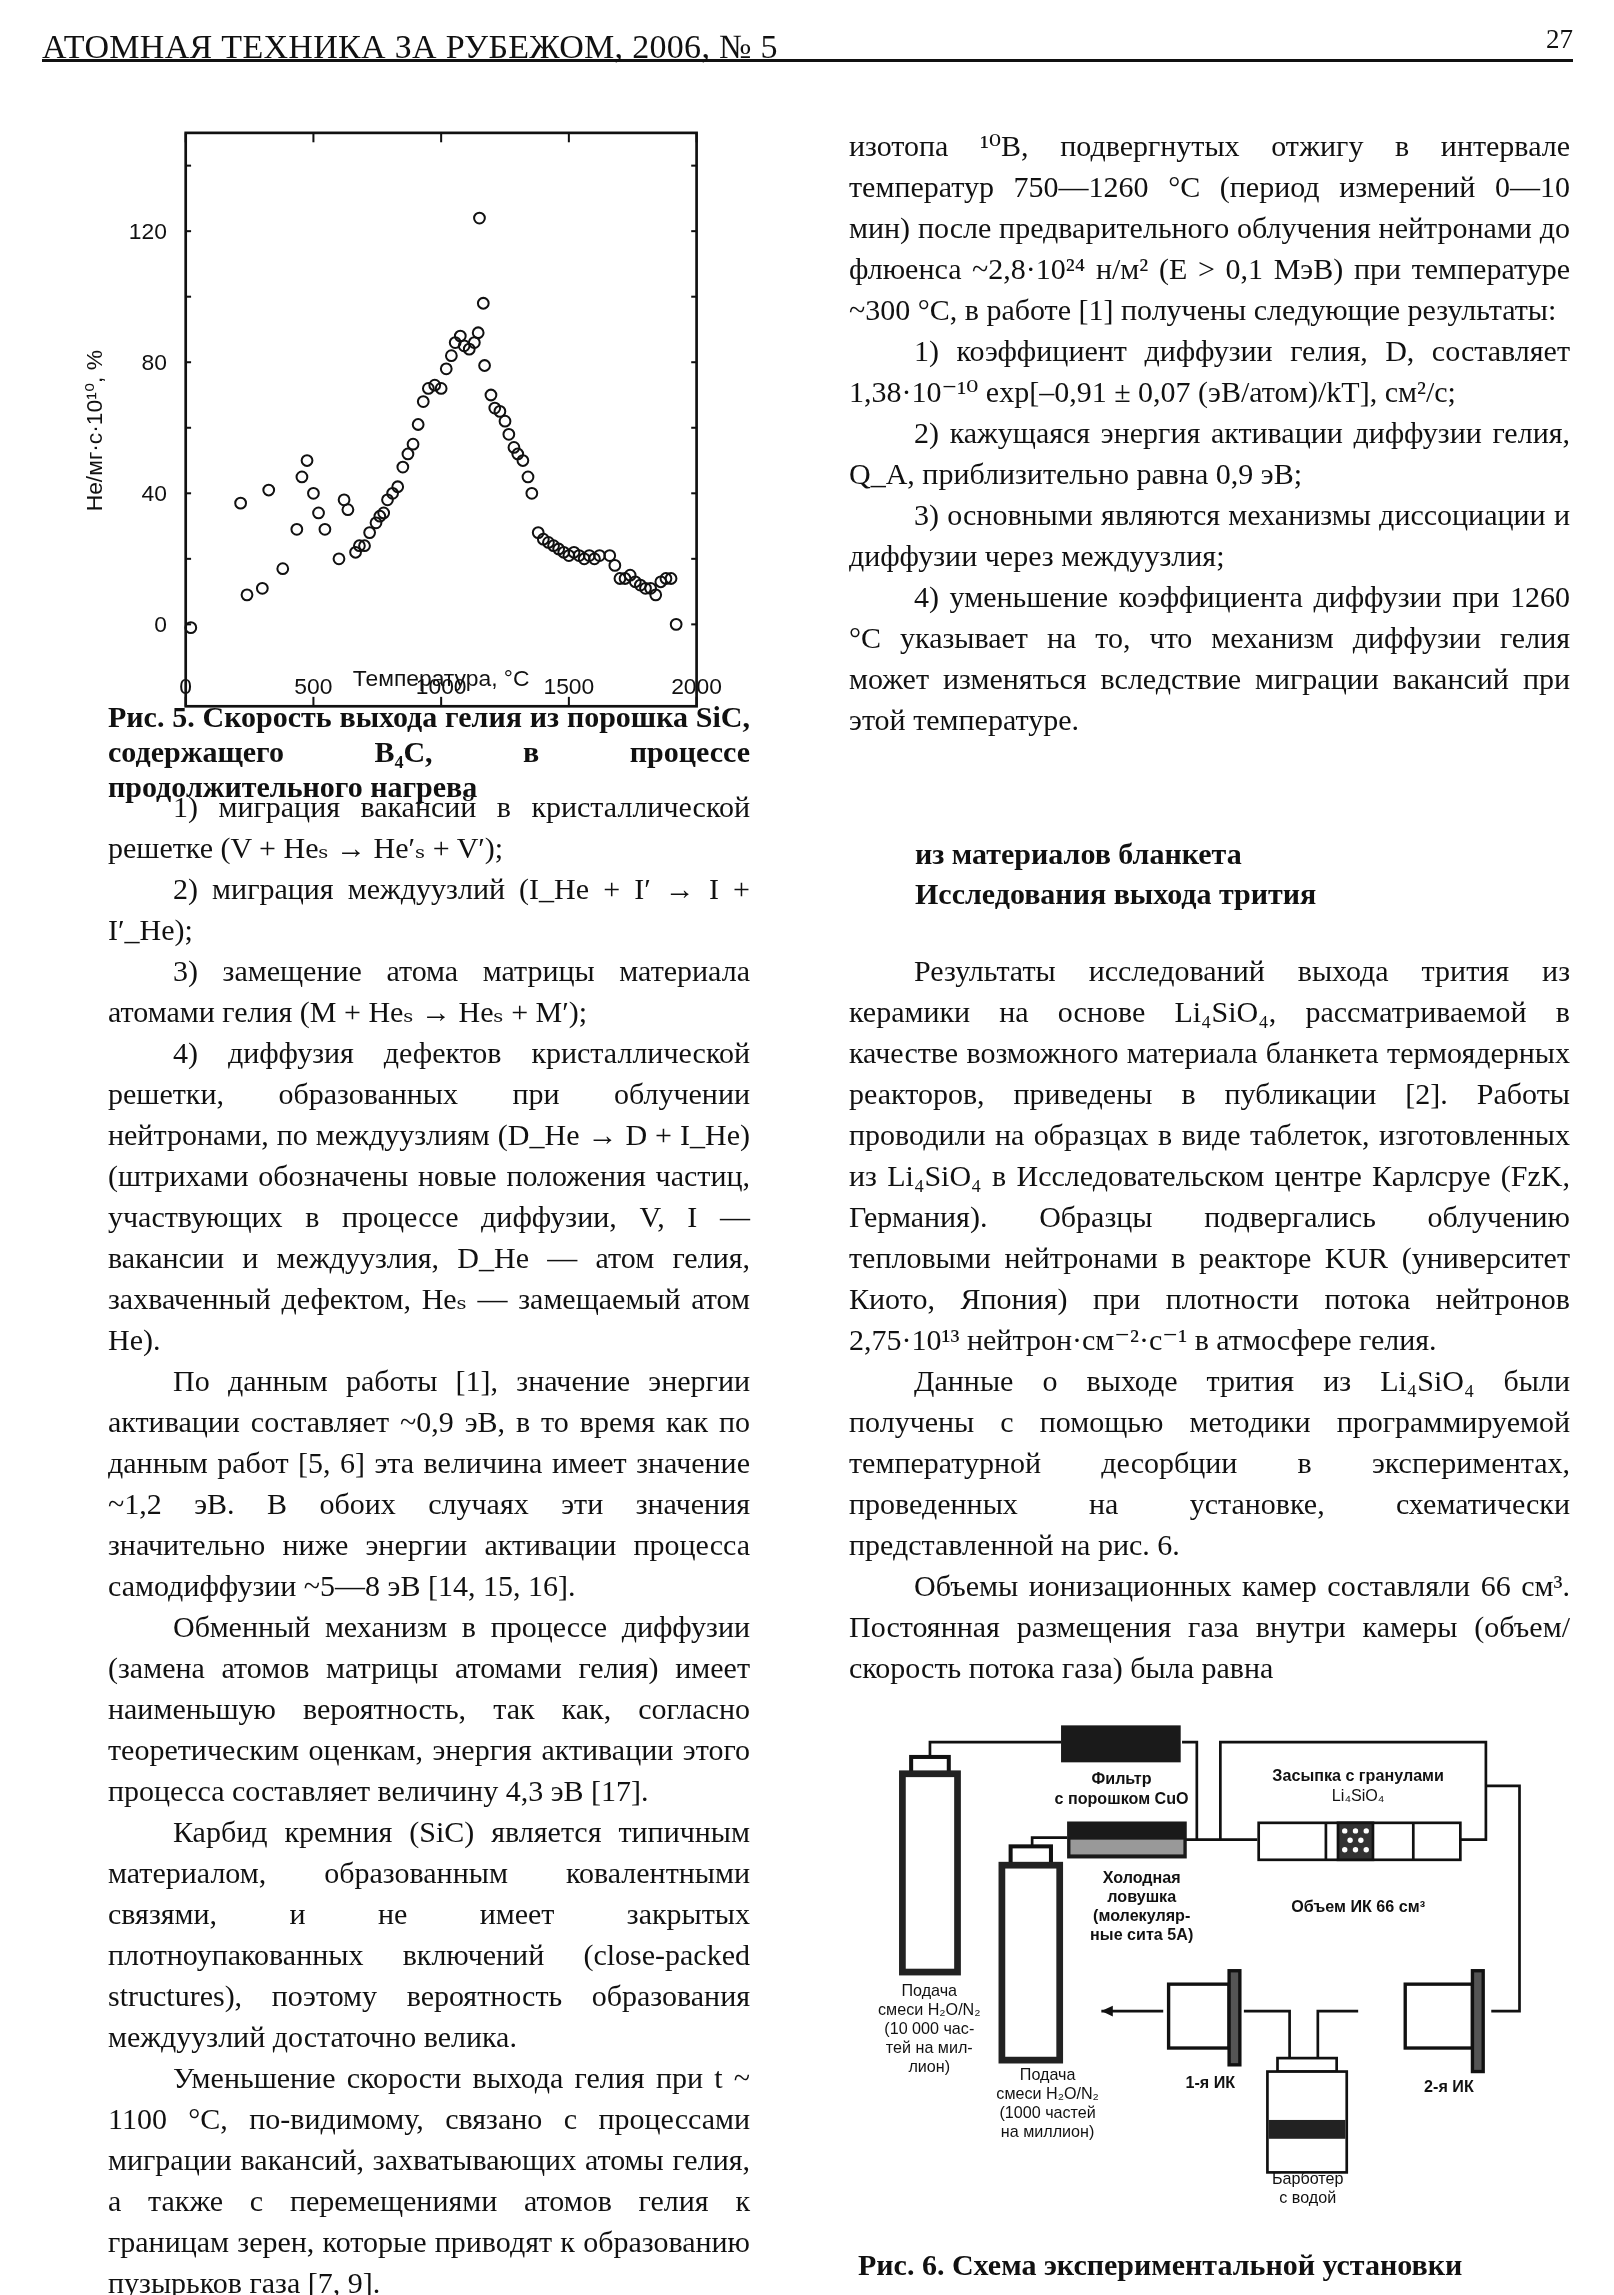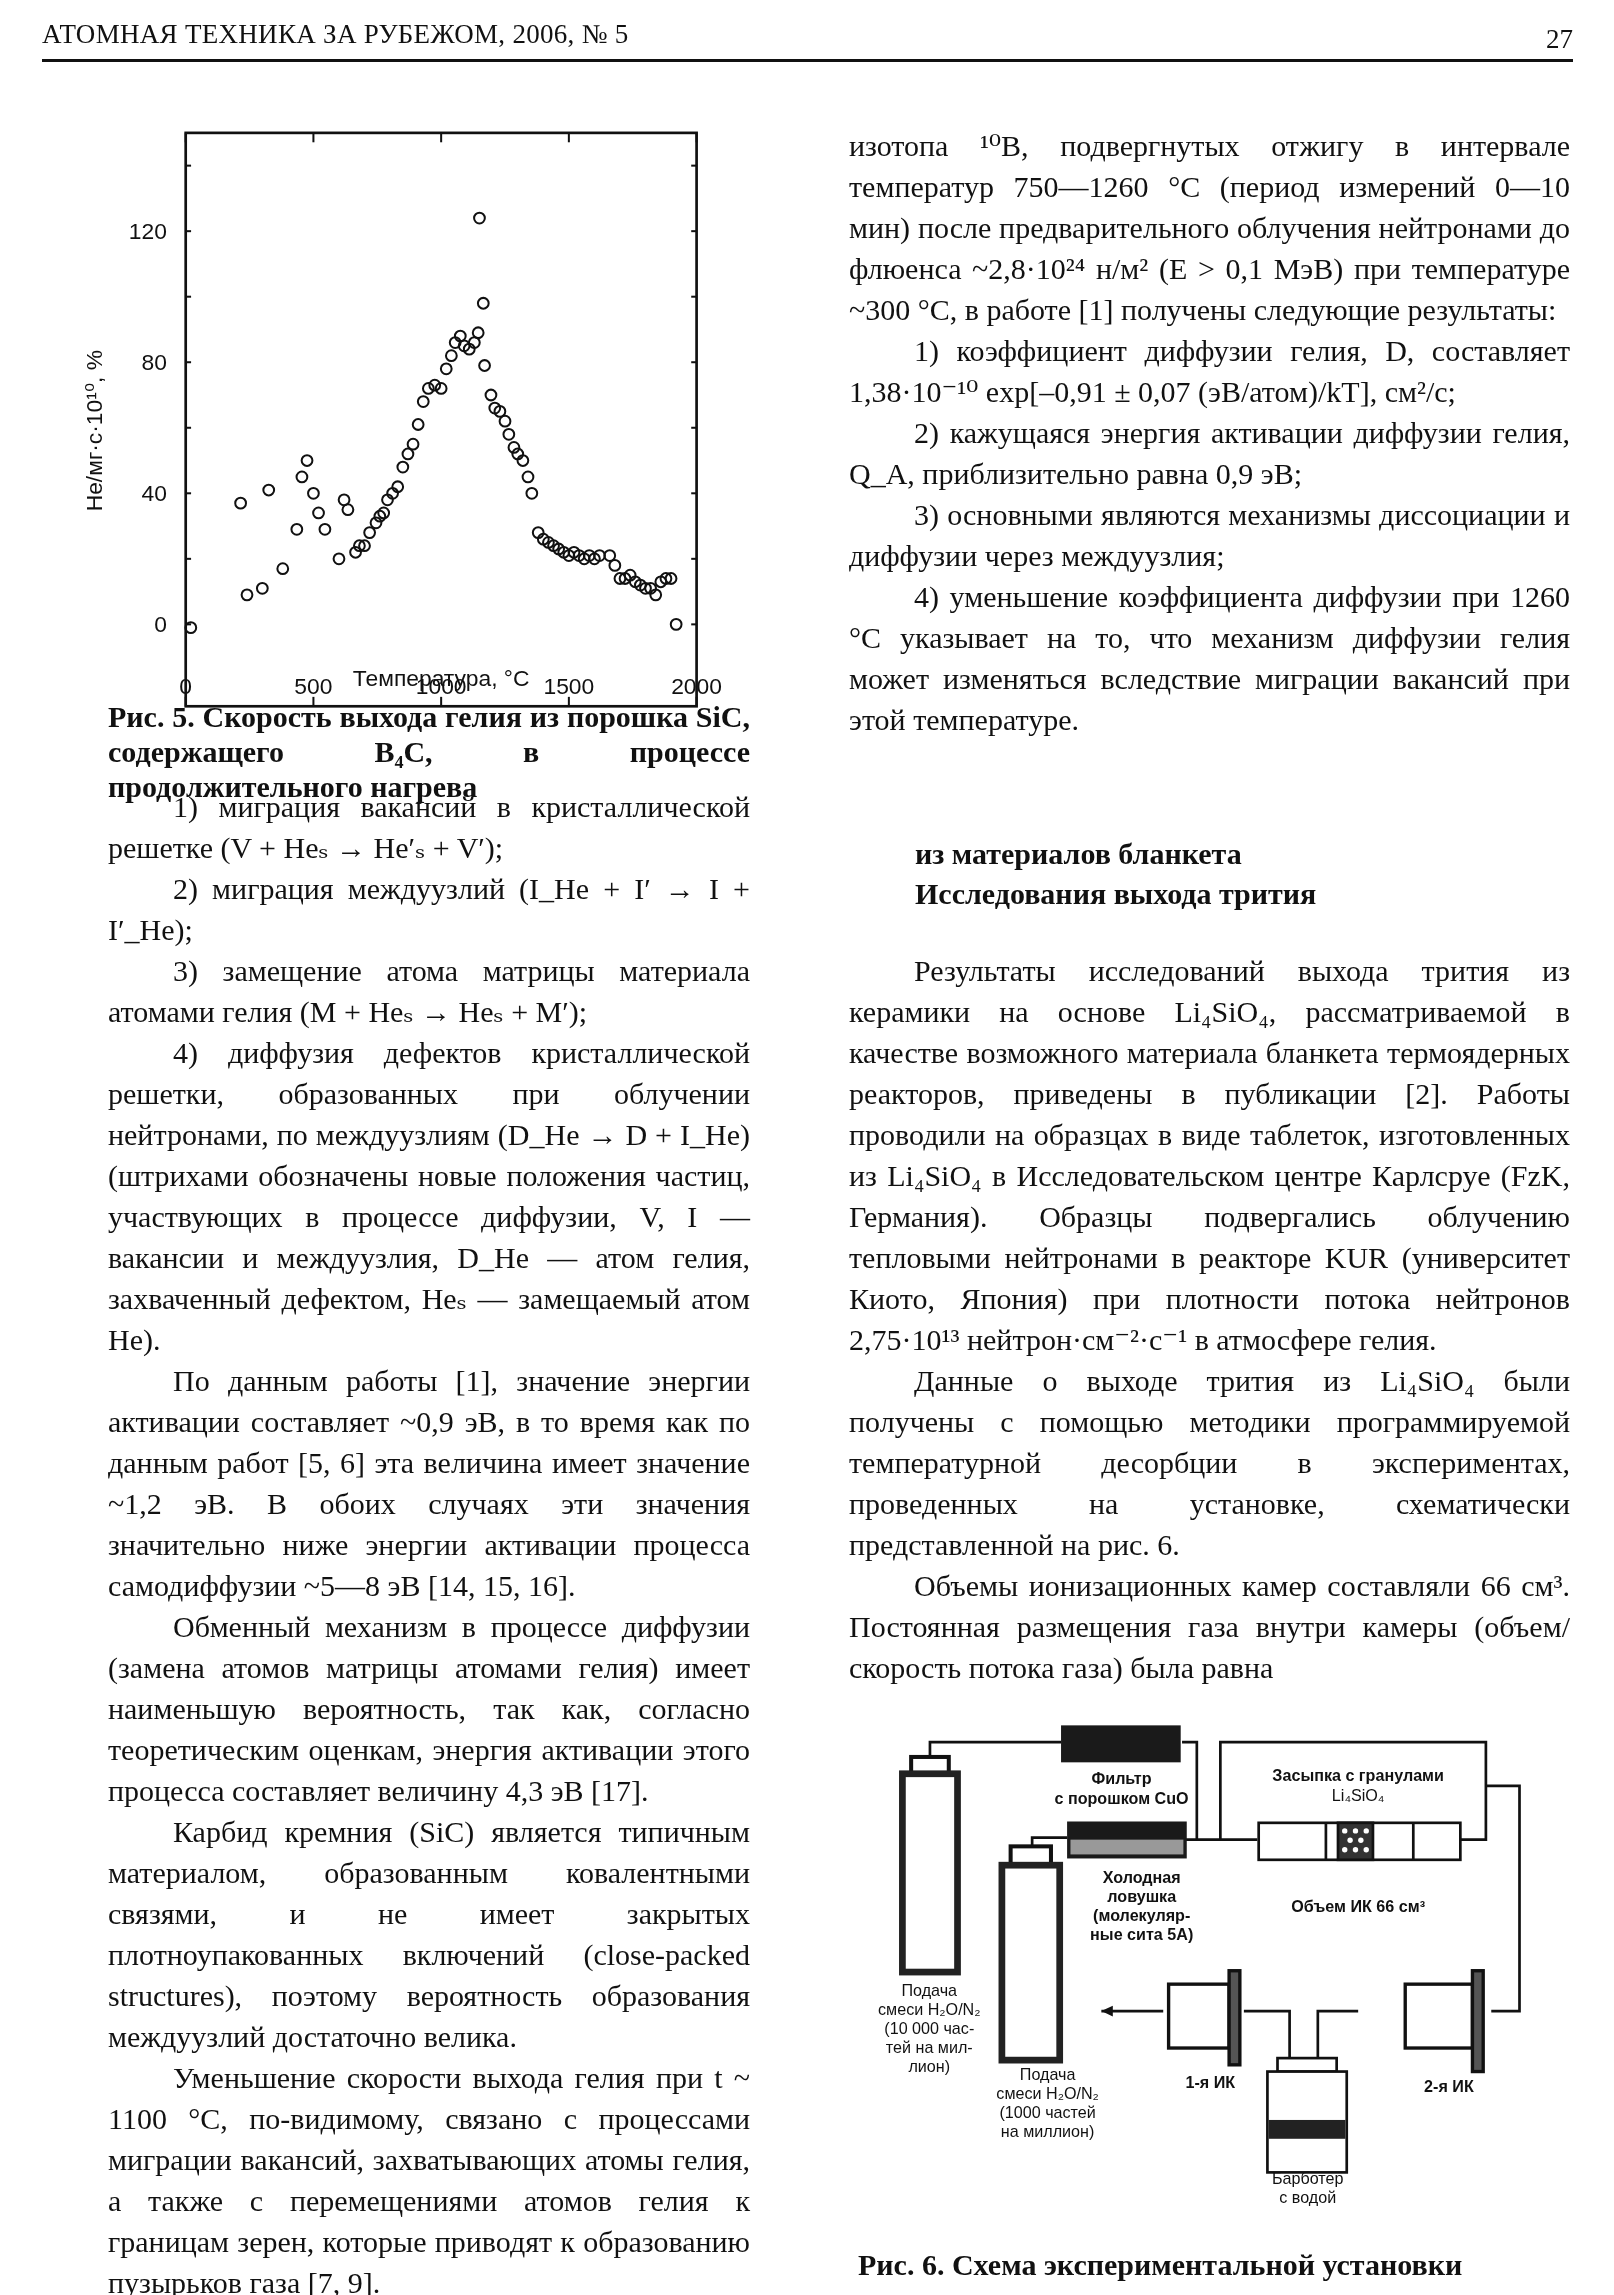--- a/index.html
+++ b/index.html
@@ -1,19 +1,19 @@
 <!DOCTYPE html>
 <html style="font-size:10.8px"><head>
 <meta charset="utf-8">
 <style>
   html, body { margin:0; padding:0; background:#ffffff; }
   body { width:1614px; height:2295px; position:relative; overflow:hidden; color:#111;
          font-family:"Liberation Serif", "DejaVu Serif", serif; }
   .header { position:absolute; left:42px; top:15px; width:1531px; height:44px; border-bottom:3.4px solid #111; }
-  .header .title { position:absolute; left:0; top:4px; font-size:27px; letter-spacing:0.3px; }
+  .header .title { position:absolute; left:0; top:13px; font-size:34px; letter-spacing:0.3px; }
   .header .page { position:absolute; right:0; top:9.4px; font-size:27px;margin-left:16px; }
 
   .col { position:absolute; font-size:30px; line-height:41px; text-align:justify; }
   .col.left { left:108px; width:642px; }
   .col.right { left:849px; width:721px; }
   .col p { margin:0; text-indent:0; }
   .col p.ind { text-indent:65px; }
   .col p.item { text-indent:65px; }
 
   .chart { position:absolute; left:67px; top:108px; width:673px; height:605px; }

